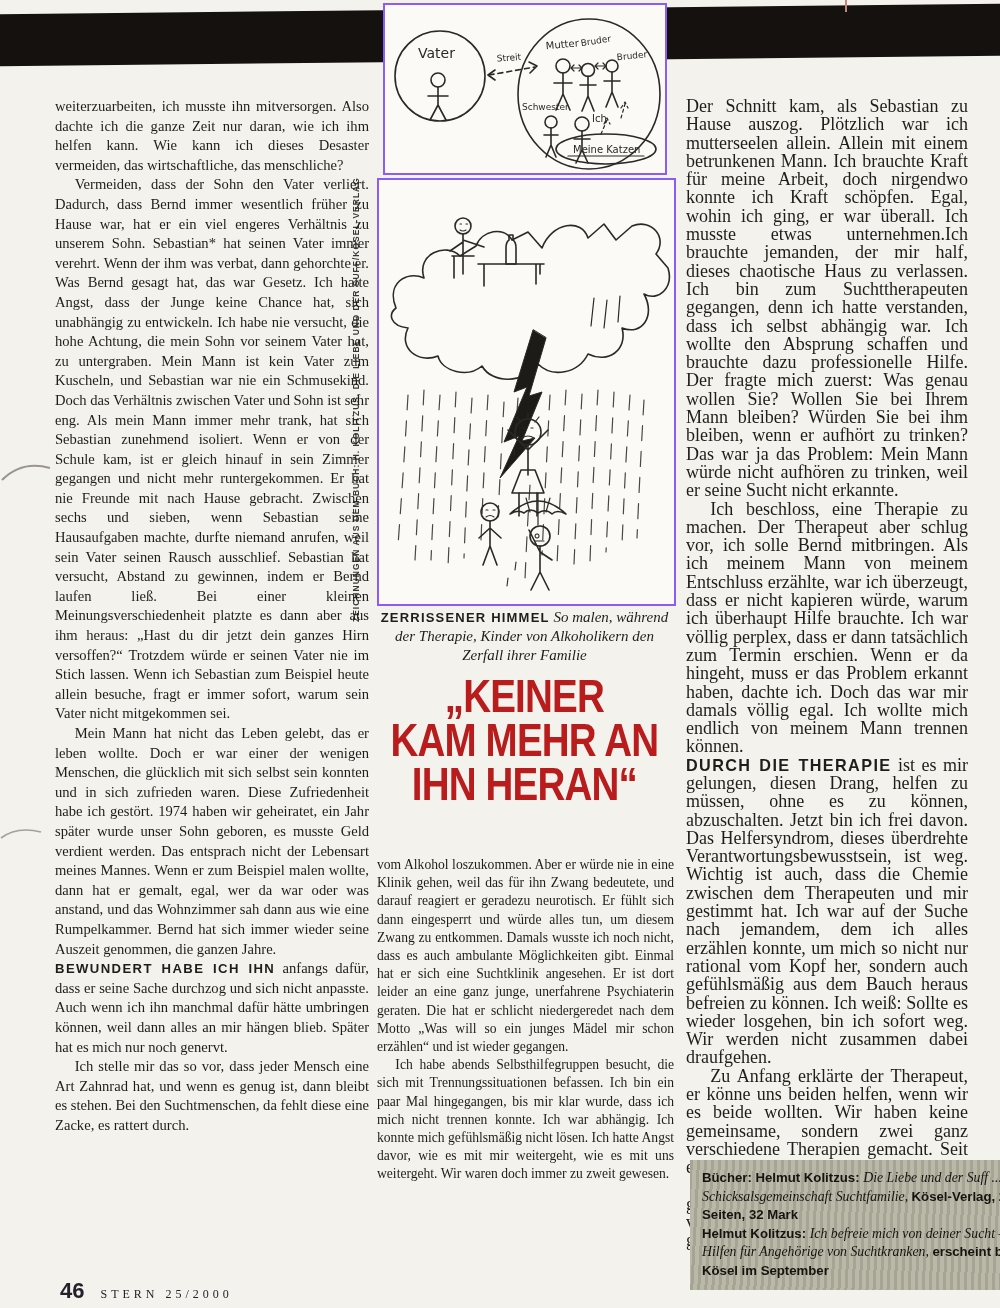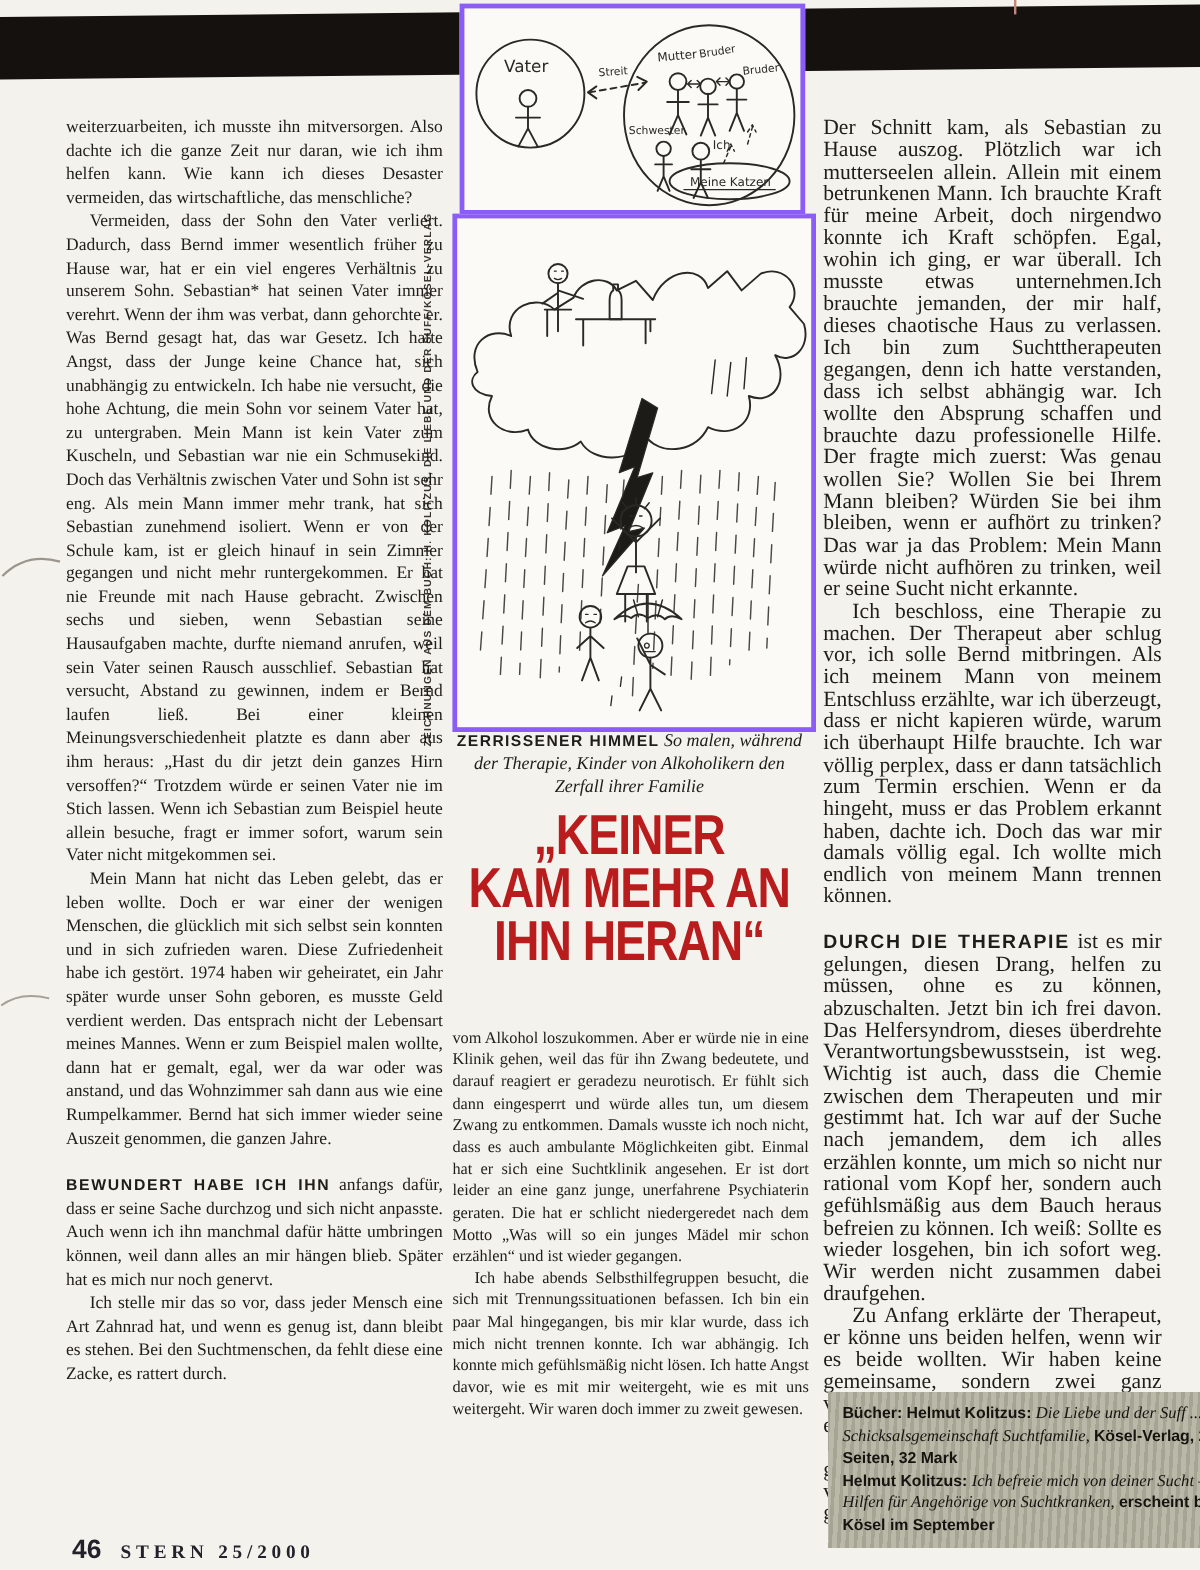--- a/index.html
+++ b/index.html
@@ -5,31 +5,31 @@
   html,body{margin:0;padding:0;}
   body{
     width:1000px;height:1308px;position:relative;overflow:hidden;
     background:#f4f2ec;
     font-family:"Liberation Serif", serif;color:#1f1d1a;
   }
   
   .band{position:absolute;left:-6px;top:9px;width:1012px;height:52px;
     background:#14110e;transform:rotate(-0.6deg);}
   
-  .draw-box{position:absolute;background:#fbfaf6;border:4px solid #8b5cf6;}
+  .draw-box{position:absolute;background:#fbfaf6;border:2px solid #8b5cf6;}
   .box-top{left:383px;top:3px;width:280px;height:168px;z-index:5;}
   .box-big{left:377px;top:178px;width:295px;height:424px;}
   .draw-box svg{display:block;width:100%;height:100%;}
   .sketch{stroke:#2b2926;stroke-width:1.6;fill:none;stroke-linecap:round;stroke-linejoin:round;}
   .hand{font-family:"DejaVu Sans", sans-serif;fill:#2b2926;}
   
   .col{position:absolute;text-align:justify;}
   .col p{margin:0;text-indent:1.35em;}
   .col p.noindent{text-indent:0;}
-  .col p.gap{margin-top:19px;}
+  .col p.gap{}
   .col-left{left:55px;top:97px;width:314px;font-size:14.6px;line-height:19.6px;}
   .col-mid-body{left:377px;top:856px;width:297px;font-size:13.6px;line-height:18.2px;}
   .col-right{left:686px;top:97px;width:282px;font-size:18px;line-height:18.3px;}
   .lead{font-family:"Liberation Sans", sans-serif;font-weight:bold;font-size:0.9em;letter-spacing:1.4px;}
   
   .v-credit{position:absolute;left:351px;top:186px;height:436px;
     writing-mode:vertical-rl;transform:rotate(180deg);
     font-family:"Liberation Sans", sans-serif;font-weight:bold;font-size:8.5px;
     letter-spacing:1px;color:#3a3733;white-space:nowrap;}
   
@@ -50,21 +50,21 @@
   .book-box{position:absolute;left:690px;top:1160px;width:358px;box-sizing:border-box;
     background:#b2b09e;
     background-image:repeating-linear-gradient(93deg, rgba(90,88,75,.14) 0 3px, rgba(255,255,255,.10) 3px 7px);
     padding:9px 12px 10px 12px;
     font-size:13.8px;line-height:18.5px;color:#15130f;}
   .book-box b{font-family:"Liberation Sans", sans-serif;font-size:13.2px;}
   .book-box i{font-family:"Liberation Serif", serif;}
   
   .footer{position:absolute;left:60px;top:1278px;color:#23222b;}
   .footer .pn{font-family:"Liberation Sans", sans-serif;font-weight:bold;font-size:22px;}
-  .footer .iss{font-size:16px;letter-spacing:4px;margin-left:16px;font-weight:bold;}
+  .footer .iss{font-size:12px;letter-spacing:4px;margin-left:16px;}
   
   .artifact{position:absolute;pointer-events:none;}
 </style>
 </head>
 <body>
 
 <div class="band"></div>
 
 <div class="draw-box box-top">
   <svg viewBox="0 0 280 166">

